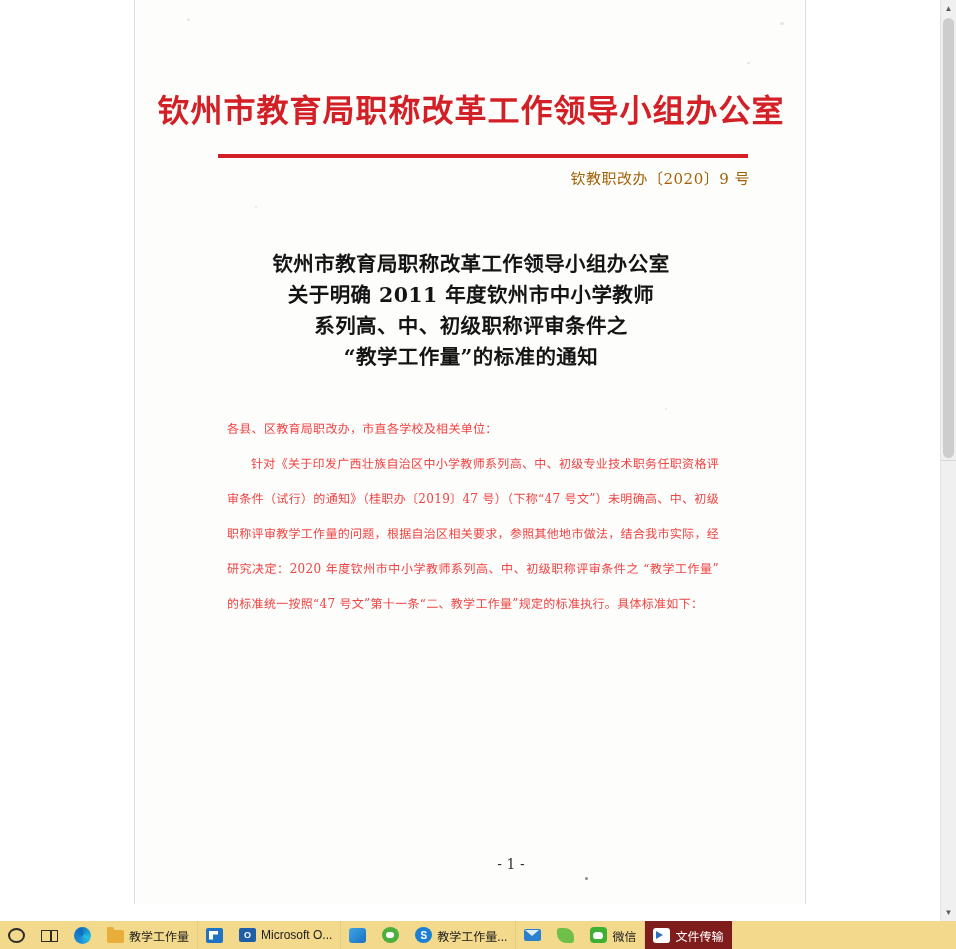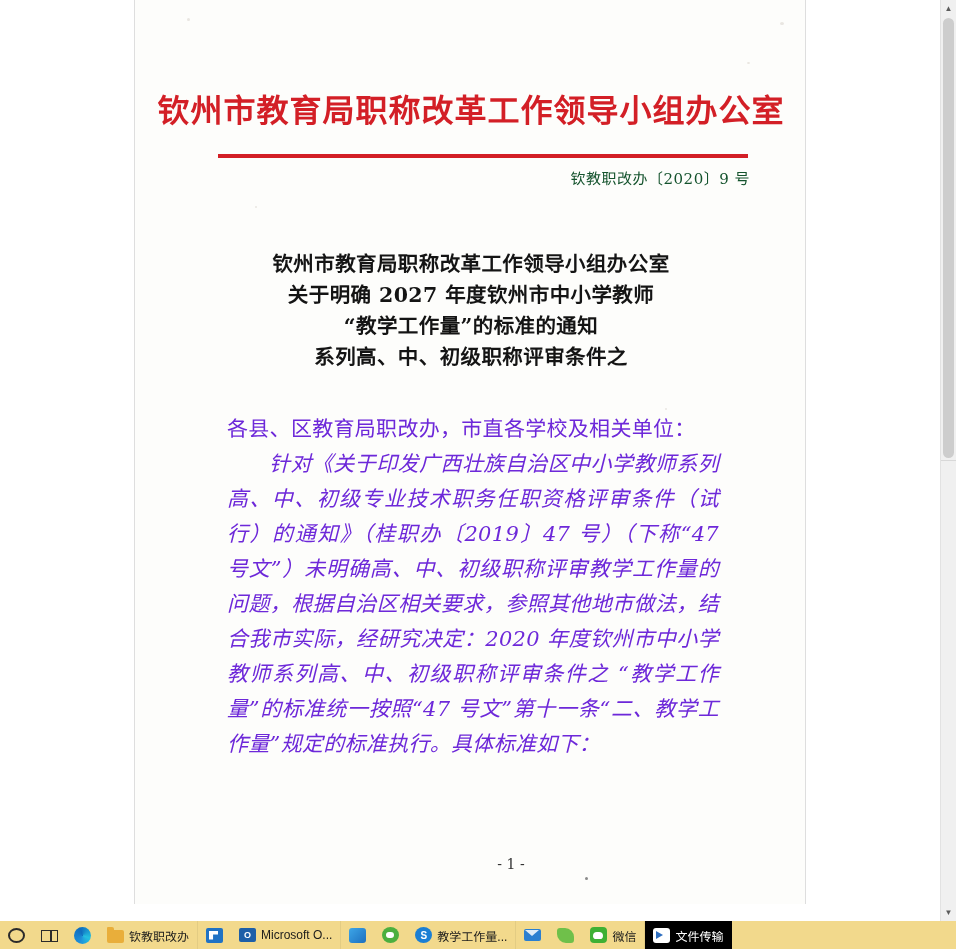--- a/index.html
+++ b/index.html
@@ -91,21 +91,21 @@
     height: 4px;
     background: #d31f26;
   }
 
   
   .doc-number {
     position: absolute;
     right: 57px; top: 167px;
     font-family: "DejaVu Serif", serif;
     font-size: 15px;
-    color: #14532d;
+    color: #a16207;
     letter-spacing: .5px;
     white-space: nowrap;
   }
 
   
   .doc-heading {
     position: absolute;
     left: 0; top: 249px;
     width: 672px;
     text-align: center;
@@ -118,28 +118,28 @@
   }
   .doc-heading .hline { display: block; white-space: nowrap; }
 
   
   .body-text {
     position: absolute;
     left: 92px;
     top: 412px;
     width: 492px;
     font-family: "DejaVu Serif", serif;
-    font-size: 21px;
+    font-size: 12px;
     line-height: 35px;
-    color: #6d28d9;
+    color: #ef4444;
     letter-spacing: .3px;
     text-align: justify;
   }
   .body-text p { margin: 0; }
-  .body-text p.indent { text-indent: 2em; font-style: italic; }
+  .body-text p.indent { text-indent: 2em; }
 
   
   .page-number {
     position: absolute;
     left: 0; top: 856px;
     width: 672px;
     text-align: center;
     font-family: "DejaVu Serif", serif;
     font-size: 14px;
     color: #333;
@@ -348,21 +348,21 @@
   .ic-wechat::after {
     content: "";
     position: absolute;
     left: 3px; top: 5px;
     width: 10px; height: 7px;
     background: #fff;
     border-radius: 5px 5px 4px 4px;
   }
   
   .tb-item.highlight {
-    background: #000000;
+    background: #7f1d1d;
     color: #ffffff;
   }
   .tb-item.highlight .tb-label { color: #ffffff; }
   .ic-transfer {
     width: 15px; height: 15px;
     background: #ffffff;
     border-radius: 3px;
     position: relative;
   }
   .ic-transfer::after {
@@ -396,23 +396,23 @@
 
         <div class="masthead">
           <div class="masthead-title">钦州市教育局职称改革工作领导小组办公室</div>
         </div>
         <div class="masthead-rule"></div>
 
         <div class="doc-number">钦教职改办〔2020〕9 号</div>
 
         <div class="doc-heading">
           <span class="hline">钦州市教育局职称改革工作领导小组办公室</span>
-          <span class="hline">关于明确 2027 年度钦州市中小学教师</span>
+          <span class="hline">关于明确 2011 年度钦州市中小学教师</span>
+          <span class="hline">系列高、中、初级职称评审条件之</span>
           <span class="hline">“教学工作量”的标准的通知</span>
-          <span class="hline">系列高、中、初级职称评审条件之</span>
         </div>
 
         <div class="body-text">
           <p>各县、区教育局职改办，市直各学校及相关单位：</p>
           <p class="indent">针对《关于印发广西壮族自治区中小学教师系列高、中、初级专业技术职务任职资格评审条件（试行）的通知》（桂职办〔2019〕47 号）（下称“47 号文”）未明确高、中、初级职称评审教学工作量的问题，根据自治区相关要求，参照其他地市做法，结合我市实际，经研究决定：2020 年度钦州市中小学教师系列高、中、初级职称评审条件之 “教学工作量”的标准统一按照“47 号文”第十一条“二、教学工作量”规定的标准执行。具体标准如下：</p>
         </div>
 
         <div class="page-number">
           <span class="page-number-inner">- 1 -</span>
         </div>
@@ -439,21 +439,21 @@
     <div class="tb-item plain">
       <span class="ic ic-taskview"></span>
     </div>
 
     <div class="tb-item plain">
       <span class="ic ic-edge"></span>
     </div>
 
     <div class="tb-item">
       <span class="ic ic-folder"></span>
-      <span class="tb-label">钦教职改办</span>
+      <span class="tb-label">教学工作量</span>
     </div>
 
     <div class="tb-item plain">
       <span class="ic ic-store"></span>
     </div>
 
     <div class="tb-item">
       <span class="ic ic-outlook">O</span>
       <span class="tb-label">Microsoft O...</span>
     </div>

